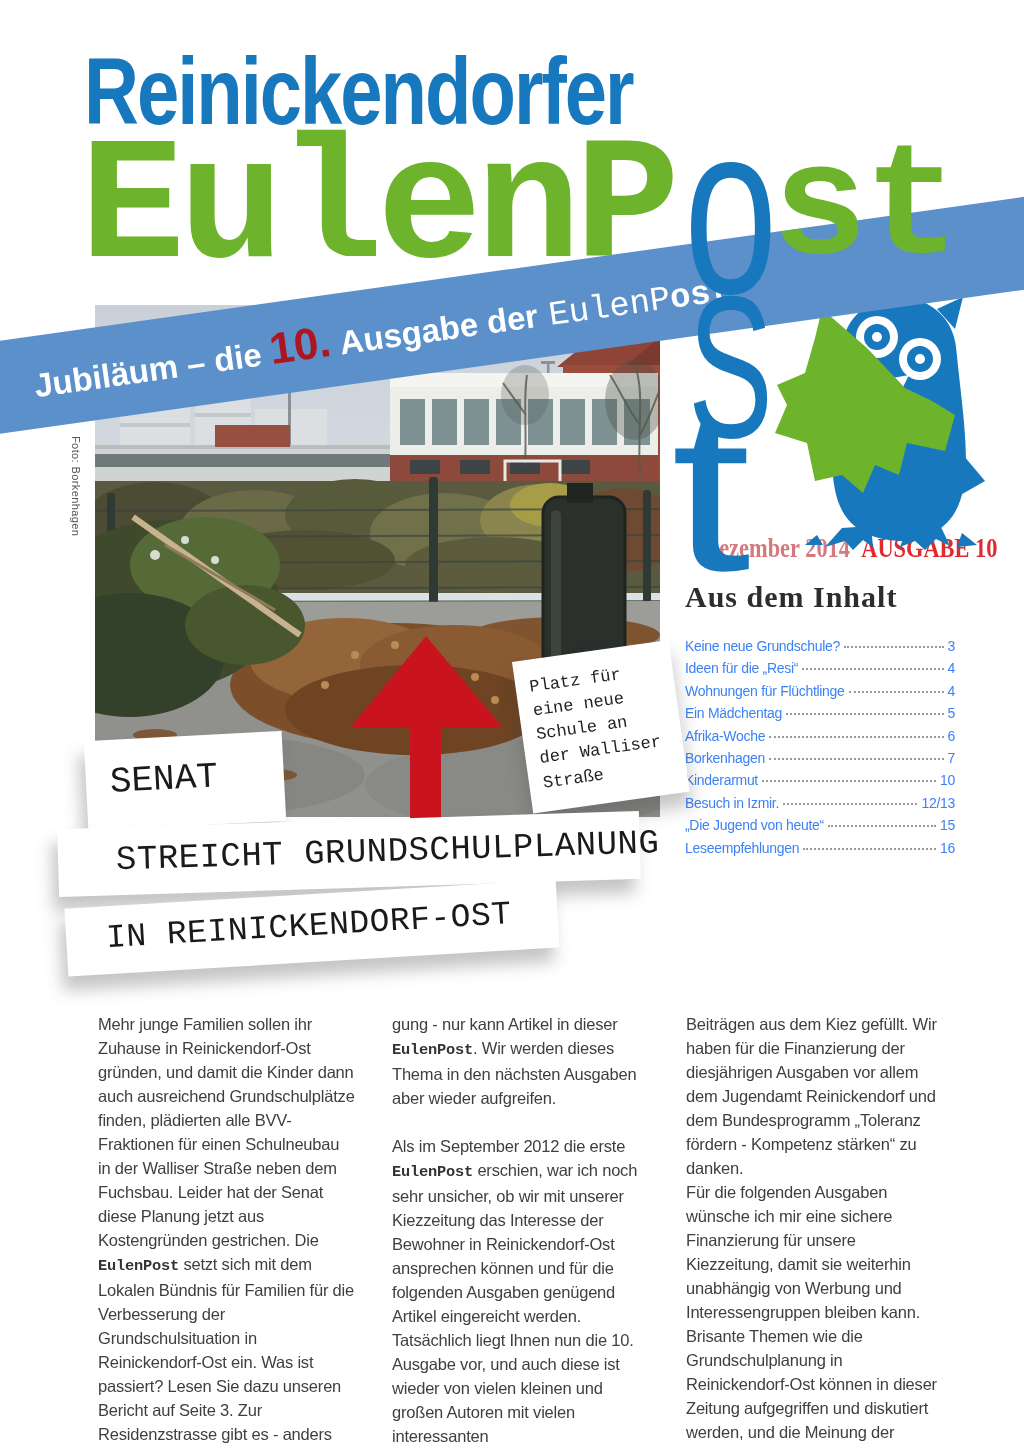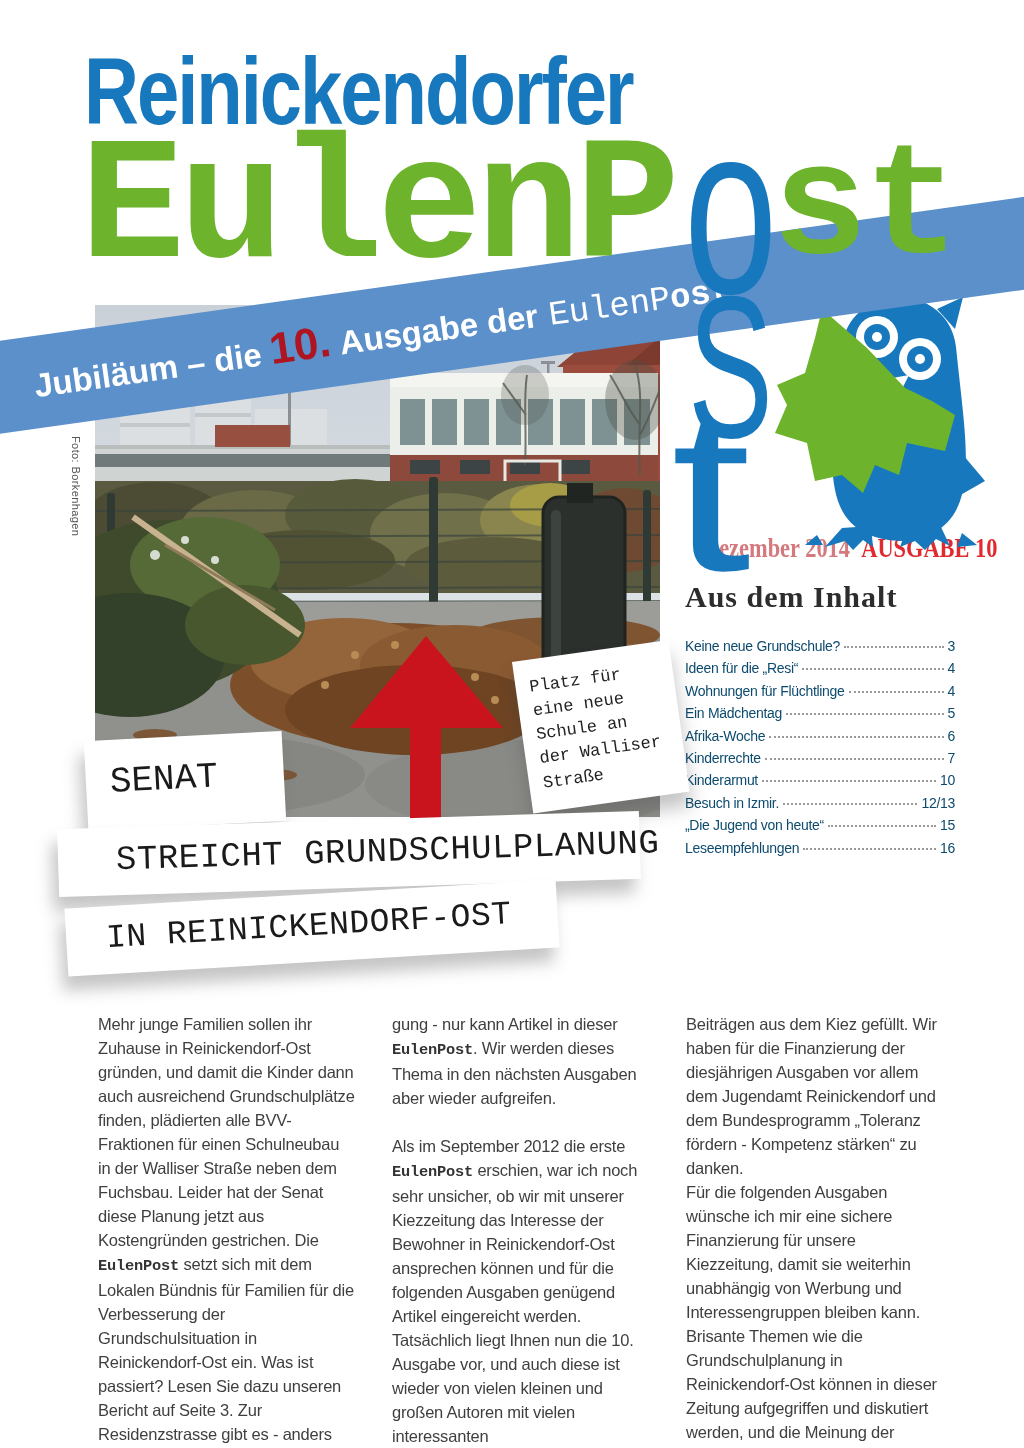--- a/index.html
+++ b/index.html
@@ -36,21 +36,21 @@
   .owl-green{fill:var(--green);}
 
   
   .issue-line{position:absolute;left:703px;top:532px;font-family:"Liberation Serif",serif;font-weight:bold;
           font-size:28px;white-space:nowrap;transform:scaleX(0.8);transform-origin:top left;z-index:2;}
   .issue-date{color:var(--date-red);margin-right:14px;}
   .issue-label{color:var(--issue-red);}
   .toc{position:absolute;left:685px;top:580px;width:270px;z-index:2;}
   .toc-title{font-family:"Liberation Serif",serif;font-weight:bold;font-size:30px;color:#2d2d2d;
           letter-spacing:1px;margin-bottom:24px;}
-  .toc-row{display:flex;align-items:baseline;height:22.4px;font-size:14px;color:#0c4a6e;letter-spacing:-0.3px;text-align:center;}
+  .toc-row{display:flex;align-items:baseline;height:22.4px;font-size:14px;color:#3b82f6;letter-spacing:-0.3px;text-align:center;}
   .toc-label{white-space:nowrap;}
   .toc-dots{flex:1;border-bottom:2px dotted #9a9a9a;margin:0 4px;position:relative;top:-3px;min-width:8px;}
   .toc-page{white-space:nowrap;}
 
   
   .photo{position:absolute;left:95px;top:305px;width:565px;height:512px;z-index:1;overflow:hidden;}
   .photo svg{display:block;width:100%;height:100%;}
   .photo-credit{position:absolute;left:70px;top:436px;writing-mode:vertical-rl;font-size:11px;color:#555;
           letter-spacing:0.4px;z-index:2;}
 
@@ -147,21 +147,21 @@
           <span class="toc-label">Ein Mädchentag</span>
           <span class="toc-dots"></span>
           <span class="toc-page">5</span>
         </div>
         <div class="toc-row">
           <span class="toc-label">Afrika-Woche</span>
           <span class="toc-dots"></span>
           <span class="toc-page">6</span>
         </div>
         <div class="toc-row">
-          <span class="toc-label">Kinderrechte</span>
+          <span class="toc-label">Borkenhagen</span>
           <span class="toc-dots"></span>
           <span class="toc-page">7</span>
         </div>
         <div class="toc-row">
           <span class="toc-label">Kinderarmut</span>
           <span class="toc-dots"></span>
           <span class="toc-page">10</span>
         </div>
         <div class="toc-row">
           <span class="toc-label">Besuch in Izmir.</span>

